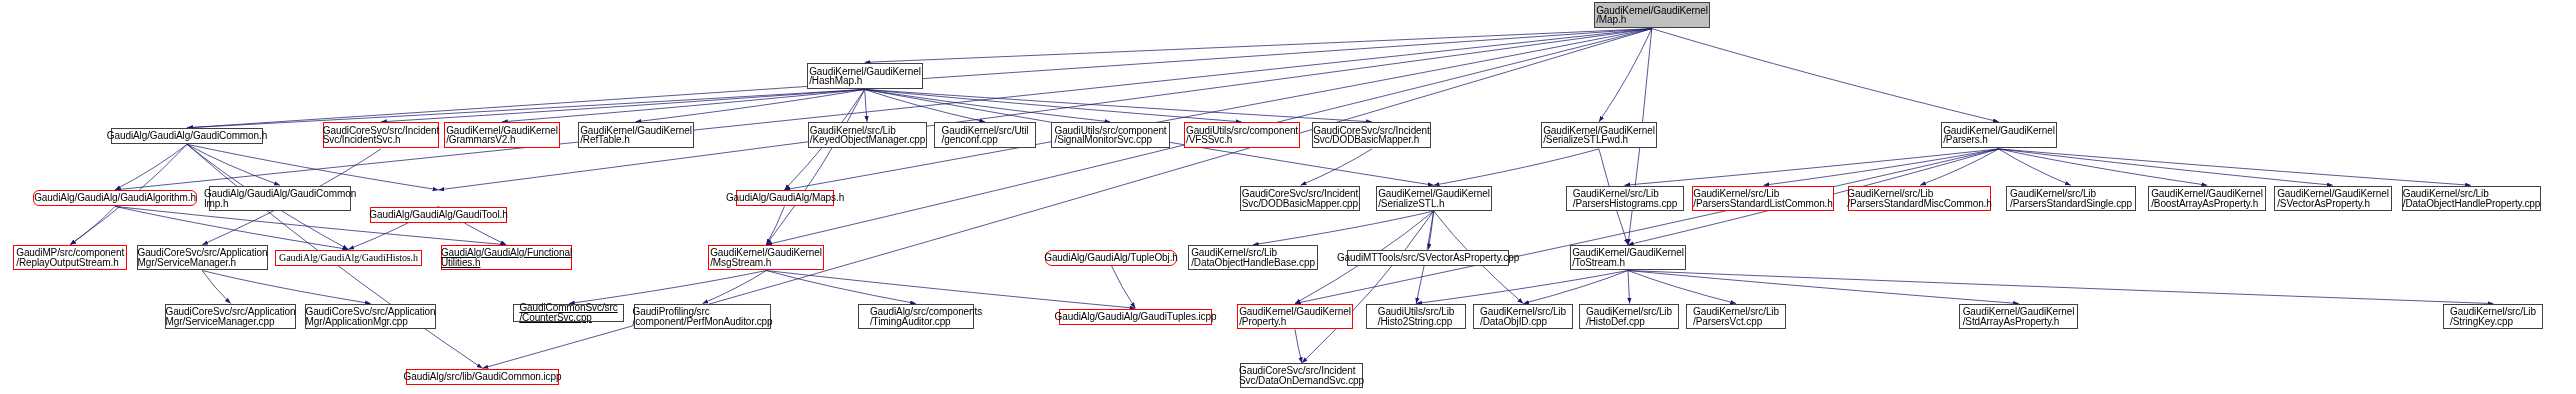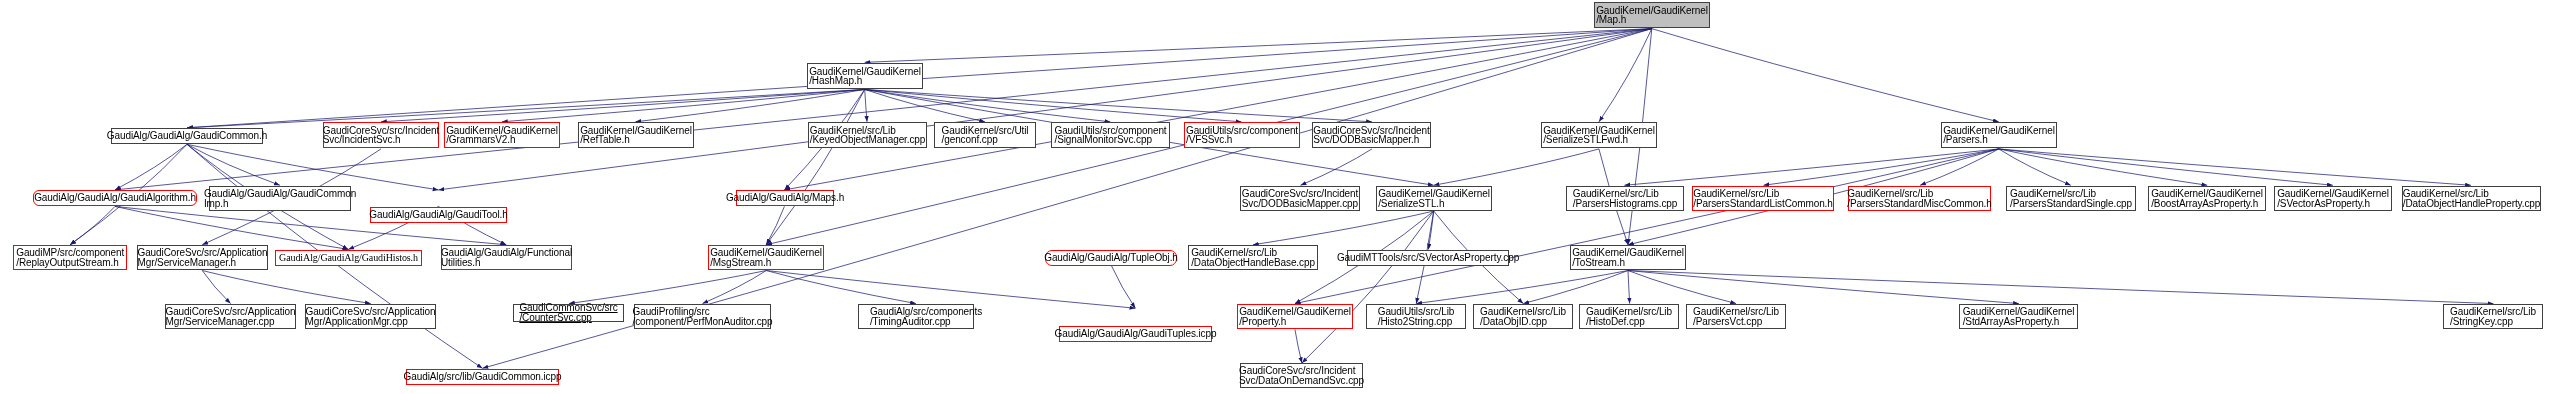--- a/index.html
+++ b/index.html
@@ -179,41 +179,41 @@
 /BoostArrayAsProperty.h</div>
       <div class="node" style="left: 2274px; top: 186px; width: 118px; height: 25px;">GaudiKernel/GaudiKernel
 /SVectorAsProperty.h</div>
       <div class="node" style="left: 2402px; top: 186px; width: 139px; height: 25px;">GaudiKernel/src/Lib
 /DataObjectHandleProperty.cpp</div>
       <div class="node red" style="left: 13.2px; top: 245px; width: 114px; height: 25px;">GaudiMP/src/component
 /ReplayOutputStream.h</div>
       <div class="node" style="left: 137px; top: 245px; width: 131px; height: 25px;">GaudiCoreSvc/src/Application
 Mgr/ServiceManager.h</div>
       <div class="node red" style="left: 275px; top: 250px; width: 147px; height: 16px; font-family: Liberation Serif, serif;">GaudiAlg/GaudiAlg/GaudiHistos.h</div>
-      <div class="node red" style="left: 441px; top: 245px; width: 131px; height: 25px;">GaudiAlg/GaudiAlg/Functional
+      <div class="node red" style="left: 441px; top: 245px; width: 131px; height: 25px; text-decoration: underline;">GaudiAlg/GaudiAlg/Functional
 Utilities.h</div>
       <div class="node red" style="left: 708px; top: 245px; width: 116px; height: 25px;">GaudiKernel/GaudiKernel
 /MsgStream.h</div>
       <div class="node red" style="left: 1045px; top: 250px; width: 132px; height: 16px; border-radius: 7px;">GaudiAlg/GaudiAlg/TupleObj.h</div>
       <div class="node" style="left: 1188px; top: 245px; width: 130px; height: 25px;">GaudiKernel/src/Lib
 /DataObjectHandleBase.cpp</div>
       <div class="node" style="left: 1347px; top: 250px; width: 162px; height: 16px;">GaudiMTTools/src/SVectorAsProperty.cpp</div>
       <div class="node" style="left: 1570px; top: 245px; width: 116px; height: 25px;">GaudiKernel/GaudiKernel
 /ToStream.h</div>
       <div class="node" style="left: 165px; top: 304px; width: 131px; height: 25px;">GaudiCoreSvc/src/Application
 Mgr/ServiceManager.cpp</div>
       <div class="node" style="left: 305px; top: 304px; width: 131px; height: 25px;">GaudiCoreSvc/src/Application
 Mgr/ApplicationMgr.cpp</div>
       <div class="node" style="left: 513px; top: 304px; width: 111px; height: 18px; text-decoration: underline;">GaudiCommonSvc/src
 /CounterSvc.cpp</div>
       <div class="node" style="left: 634px; top: 304px; width: 137px; height: 25px;">GaudiProfiling/src
 /component/PerfMonAuditor.cpp</div>
       <div class="node" style="left: 858px; top: 304px; width: 116px; height: 25px; padding-left: 22px;">GaudiAlg/src/components
 /TimingAuditor.cpp</div>
-      <div class="node red" style="left: 1059px; top: 326px; width: 153px; height: 16px;">GaudiAlg/GaudiAlg/GaudiTuples.icpp</div>
+      <div class="node red" style="left: 1059px; top: 309px; width: 153px; height: 16px;">GaudiAlg/GaudiAlg/GaudiTuples.icpp</div>
       <div class="node red" style="left: 1237px; top: 304px; width: 116px; height: 25px;">GaudiKernel/GaudiKernel
 /Property.h</div>
       <div class="node" style="left: 1366px; top: 304px; width: 100px; height: 25px;">GaudiUtils/src/Lib
 /Histo2String.cpp</div>
       <div class="node" style="left: 1473px; top: 304px; width: 100px; height: 25px;">GaudiKernel/src/Lib
 /DataObjID.cpp</div>
       <div class="node" style="left: 1579px; top: 304px; width: 100px; height: 25px;">GaudiKernel/src/Lib
 /HistoDef.cpp</div>
       <div class="node" style="left: 1686px; top: 304px; width: 100px; height: 25px;">GaudiKernel/src/Lib
 /ParsersVct.cpp</div>

